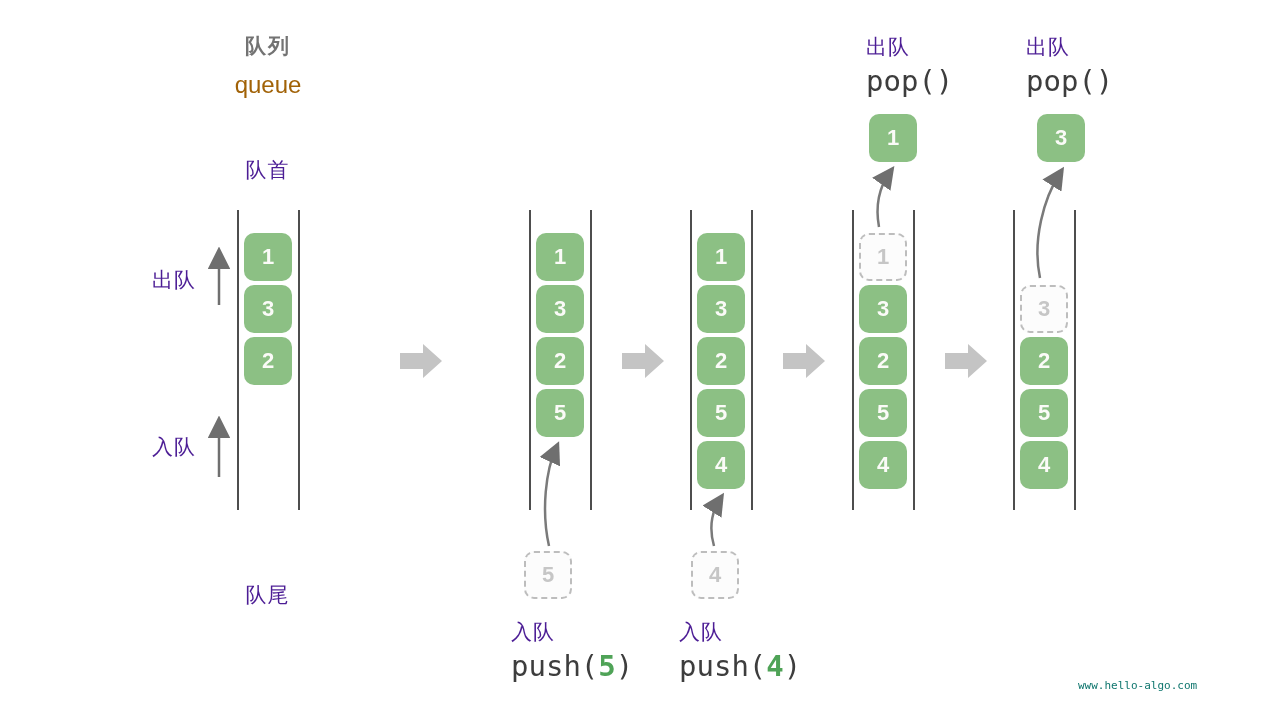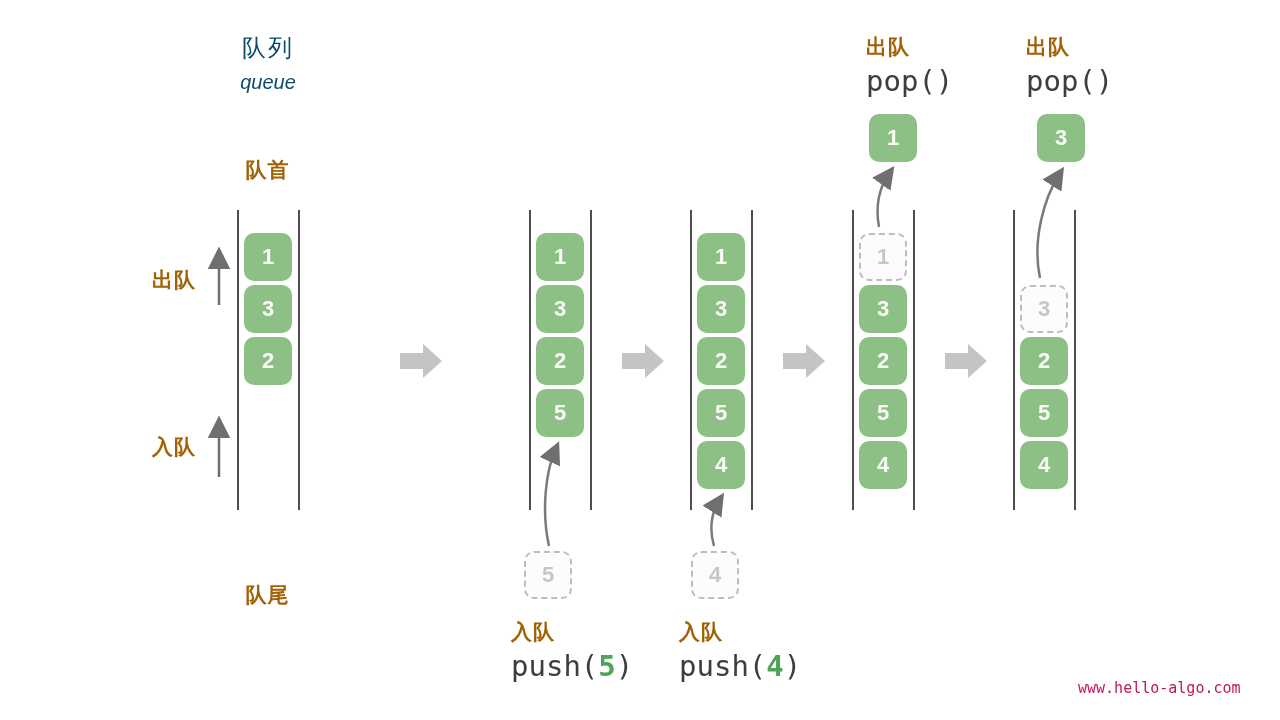--- a/index.html
+++ b/index.html
@@ -12,27 +12,27 @@
   .wall{position:absolute;width:1.5px;height:300px;top:210px;background:#4e4e4e;}
   .box{
     position:absolute;width:48px;height:48px;border-radius:10px;
     background:#8cc084;color:#fbfbf8;font-weight:bold;font-size:22px;
     display:flex;align-items:center;justify-content:center;
     box-sizing:border-box;
   }
   .box.dashed{
     background:#fcfcfc;border:2px dashed #bdbdbd;color:#c6c6c6;font-weight:bold;
   }
-  .zh{font-weight:700;font-size:21px;color:#a16207;letter-spacing:1px;}
-  .title-zh{font-weight:400;font-size:24px;color:#0c4a6e;letter-spacing:2px;}
-  .title-en{font-size:20px;color:#0c4a6e;font-style:italic;}
+  .zh{font-weight:400;font-size:21px;color:#4c1d95;letter-spacing:1px;}
+  .title-zh{font-weight:700;font-size:21px;color:#737373;letter-spacing:2px;}
+  .title-en{font-size:24px;color:#a16207;}
   .code{font-family:"DejaVu Sans Mono","Liberation Mono",monospace;font-size:29px;color:#3d3d3d;}
   .code .arg{color:#4fa357;font-weight:bold;}
   .center{text-align:center;}
-  .watermark{font-family:"DejaVu Sans Mono","Liberation Mono",monospace;font-size:15px;color:#be185d;}
+  .watermark{font-family:"DejaVu Sans Mono","Liberation Mono",monospace;font-size:11px;color:#0f766e;}
   .oplabel{line-height:34px;white-space:nowrap;}
 </style>
 </head>
 <body>
 
 <div class="canvas">
 
   <svg class="overlay">
     <defs>
       <marker id="ah" markerWidth="9" markerHeight="9" refX="6" refY="4.5" orient="auto">

